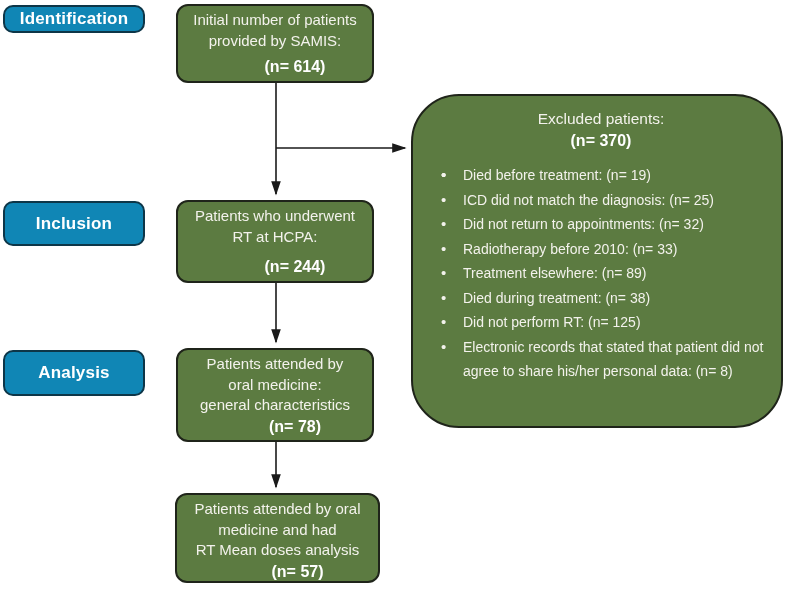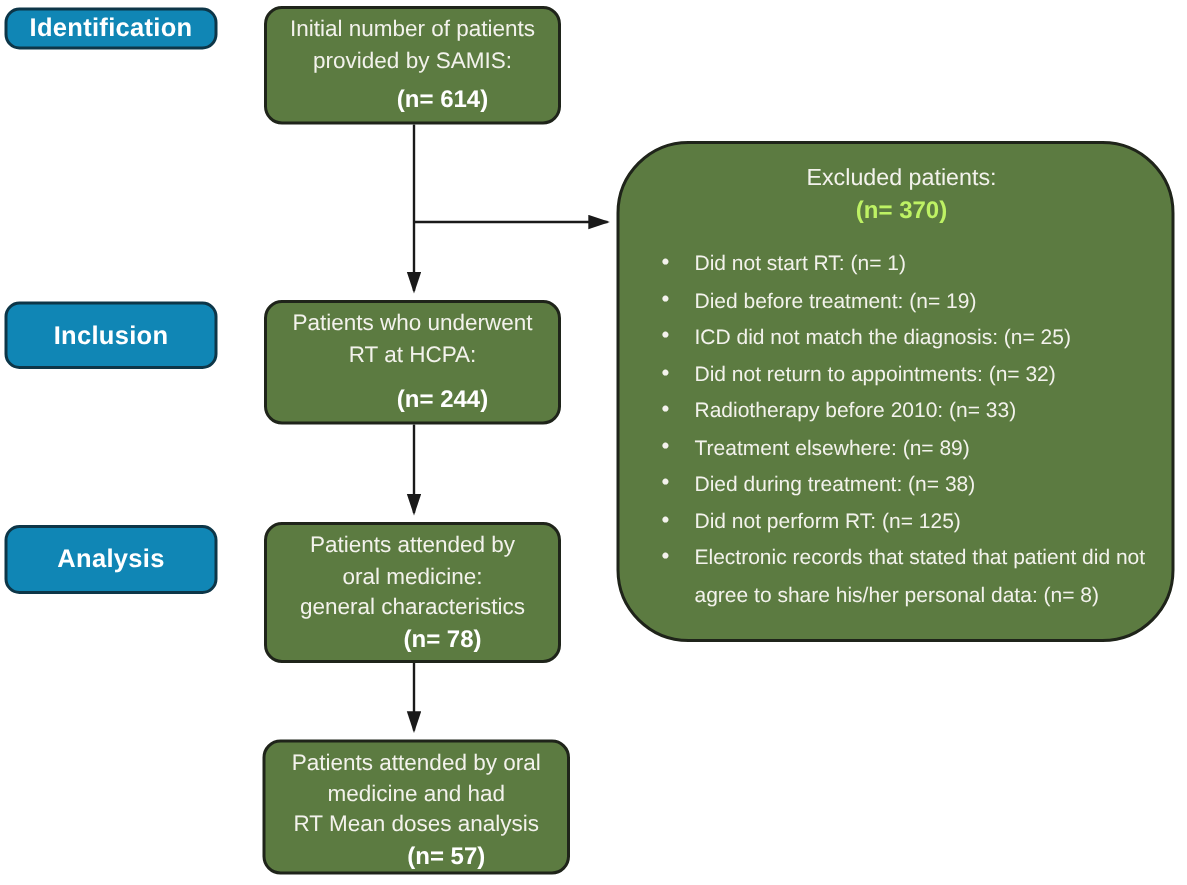--- a/index.html
+++ b/index.html
@@ -66,21 +66,21 @@
     background:var(--green,#5c7b41);
     border:2px solid var(--green_border,#1f241a);
     border-radius:48px;
     color:var(--text_light,#f3f2ec);
     padding:12px 6px 0 14px;
   }
   .excluded-title{
     text-align:center;font-size:15.5px;line-height:22px;
   }
   .excluded-count{
-    text-align:center;color:#bef264;font-weight:bold;font-size:16px;line-height:22px;
+    text-align:center;color:#ffffff;font-weight:bold;font-size:16px;line-height:22px;
   }
   .excluded-list{
     list-style:none;
     margin-top:11px;
     padding-left:14px;padding-right:4px;
     font-size:14px;
     line-height:24.5px;
   }
   .ex-item{
     position:relative;
@@ -141,21 +141,20 @@
 RT Mean doses analysis</div>
     <div class="box-count">(n= 57)</div>
   </div>
 
   <div class="excluded-box">
     <div class="excluded-title">Excluded patients:</div>
     <div class="excluded-count">(n= 370)</div>
     <ul class="excluded-list">
         <li class="ex-item">
         <span class="bullet">•</span>
-        <span class="ex-text">Did not start RT: (n= 1)</span>
       </li>
         <li class="ex-item">
         <span class="bullet">•</span>
         <span class="ex-text">Died before treatment: (n= 19)</span>
       </li>
         <li class="ex-item">
         <span class="bullet">•</span>
         <span class="ex-text">ICD did not match the diagnosis: (n= 25)</span>
       </li>
         <li class="ex-item">

